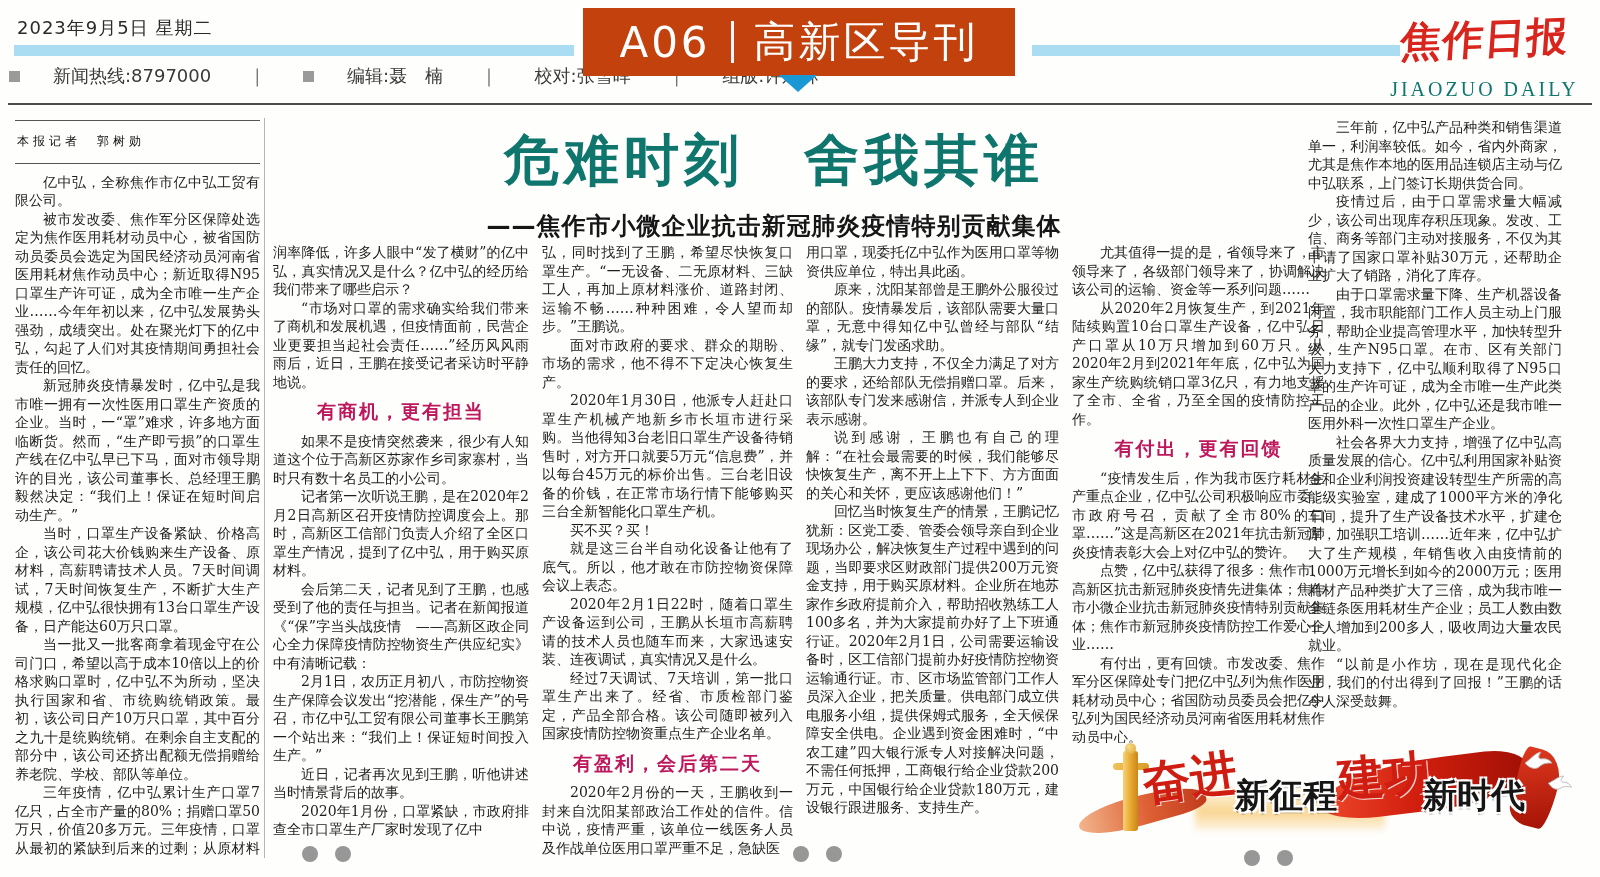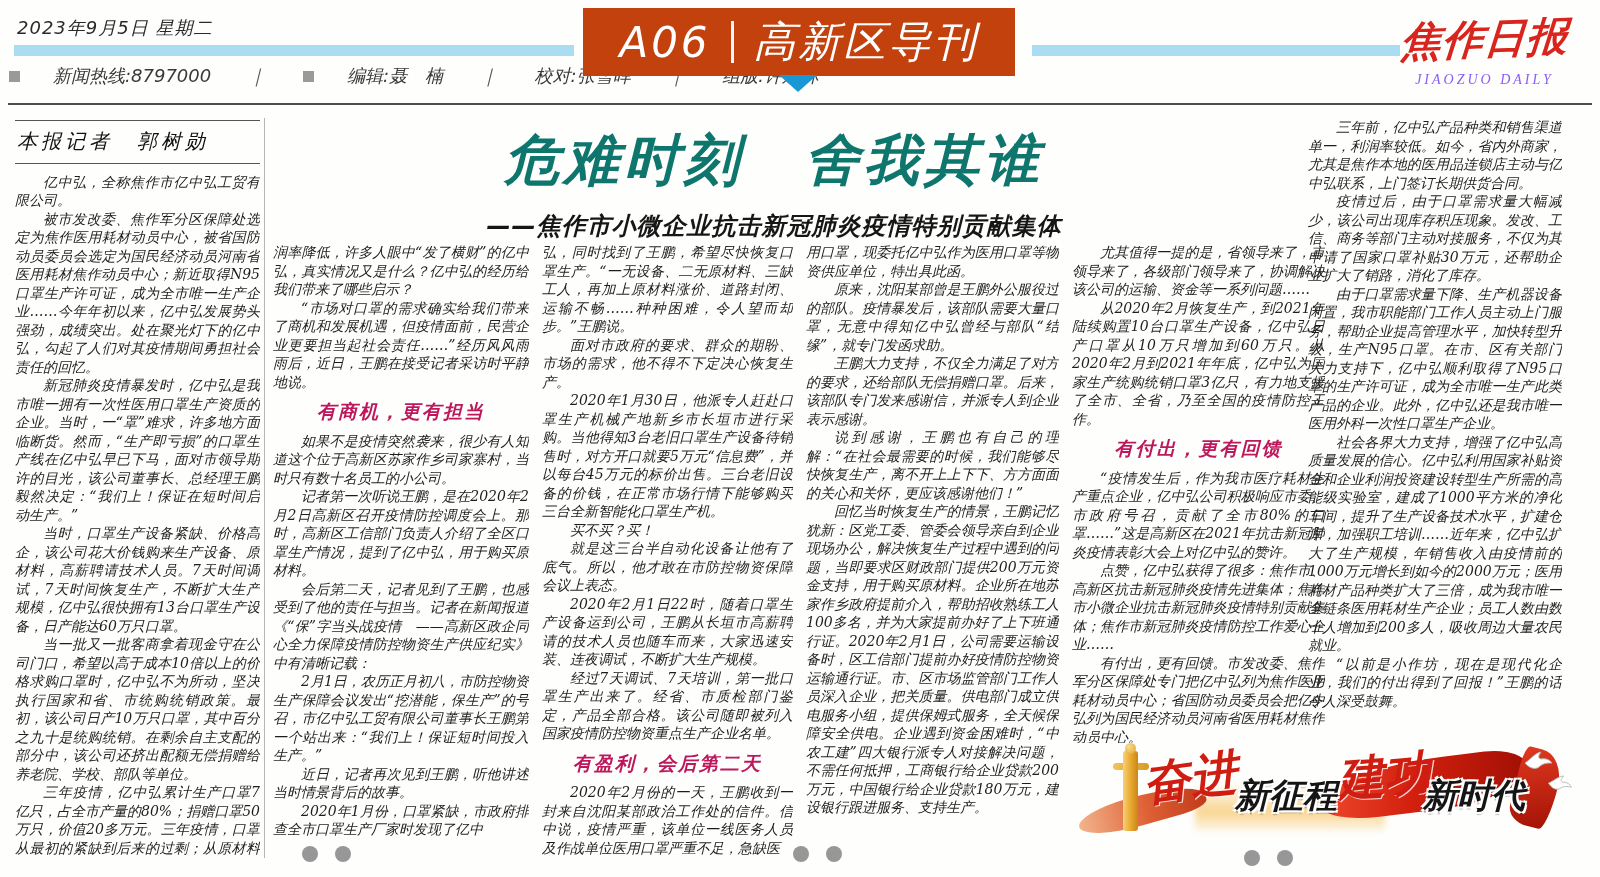--- a/index.html
+++ b/index.html
@@ -1,18 +1,18 @@
 <!DOCTYPE html>
 <html><head>
 <meta charset="utf-8">
 <style>
   * { box-sizing: border-box; margin: 0; padding: 0; }
   html,body { width:1600px; height:877px; background:#ffffff; }
   .page { position:relative; width:1600px; height:877px; background:#fefefd; overflow:hidden;
-          font-family:"DejaVu Serif", serif; color:#1c1c1c;font-style:italic; }
+          font-family:"DejaVu Serif", serif; color:#1c1c1c; }
 
   
   .date-line { position:absolute; left:17px; top:16px; font-size:18px; color:#2a2a2a;
                font-family:"DejaVu Sans", sans-serif; letter-spacing:1px; }
   .lightbar { position:absolute; top:45px; height:11px; background:#aadcf2; }
   .lightbar.left  { left:14px;  width:560px; }
   .lightbar.right { left:1032px; width:368px; }
   .info-line { position:absolute; left:9px; top:64px; font-size:18px; color:#3a3a3a;
                font-family:"DejaVu Sans", sans-serif; display:flex; align-items:center;gap:28px; }
   .sq { width:11px; height:11px; background:#9a9a9a; display:inline-block; margin-right:5px; }
@@ -23,21 +23,21 @@
                  font-family:"DejaVu Sans", sans-serif; font-size:42px; letter-spacing:3px; }
   .banner-divider { width:3px; height:42px; background:#eaf6fd; margin:0 20px; display:inline-block; }
   .banner-tri { position:absolute; left:779px; top:75px; width:0; height:0;
                 border-left:19px solid transparent; border-right:19px solid transparent;
                 border-top:17px solid #1a97d5; }
 
   .masthead { position:absolute; right:8px; top:12px; width:215px; text-align:center; }
   .masthead-cn { font-size:41px; font-weight:bold; color:#d8251d;
                  font-family:"DejaVu Serif", serif; letter-spacing:1px;
                  transform:rotate(-2deg) skewX(-6deg); }
-  .masthead-en { margin-top:5px; font-size:14px; color:#8b5cf6; letter-spacing:3px;
+  .masthead-en { margin-top:11px; font-size:20px; color:#0f766e; letter-spacing:3px;
                  font-family:"Liberation Serif", serif; }
 
   .page-rule { position:absolute; left:8px; width:1584px; top:103px; height:2px; background:#4c4c4c; }
   .col-rule  { position:absolute; left:264px; top:118px; width:1px; height:740px; background:#b5b5b5; }
 
   
   .headline-block { position:absolute; left:440px; top:124px; width:668px; text-align:center; }
   .headline { font-size:55px; font-weight:bold; color:#0f766e; letter-spacing:5px;
               font-family:"DejaVu Serif", serif; }
   .subtitle { margin-top:12px; font-size:24px; font-weight:bold; color:#161616;
@@ -52,21 +52,21 @@
               font-weight:bold; font-size:19px; color:#be185d; margin:11px 0; letter-spacing:2px; }
   .col1 { left:15px;   top:120px; width:245px; height:738px; }
   .col2 { left:273px;  top:243px; width:256px; height:602px; }
   .col3 { left:542px;  top:243px; width:251px; height:612px; }
   .col4 { left:806px;  top:243px; width:253px; height:612px; }
   .col5 { left:1072px; top:243px; width:253px; height:500px; }
   .col6 { left:1280px; top:118px; width:254px; height:628px;margin-left:28px; }
 
   .byline-box { border-top:1.5px solid #555; border-bottom:1.5px solid #555;
                 padding:11px 2px 12px 2px; margin-bottom:9px;
-                font-size:20px; letter-spacing:4px; color:#111; }
+                font-size:12px; letter-spacing:4px; color:#111; }
 
   
   .dots { position:absolute; display:flex; gap:17px; }
   .dots i { width:16px; height:16px; border-radius:50%; background:#979797; display:block; }
   .dots-col2   { left:302px;  top:846px; }
   .dots-col4   { left:793px;  top:846px; }
   .dots-footer { left:1244px; top:850px; }
 
   
   .footer-banner { position:absolute; left:1085px; top:743px; width:505px; height:102px; }
@@ -163,21 +163,21 @@
       <p class="para">2月1日，农历正月初八，市防控物资生产保障会议发出“挖潜能，保生产”的号召，市亿中弘工贸有限公司董事长王鹏第一个站出来：“我们上！保证短时间投入生产。”</p>
       <p class="para">近日，记者再次见到王鹏，听他讲述当时情景背后的故事。</p>
       <p class="para">2020年1月份，口罩紧缺，市政府排查全市口罩生产厂家时发现了亿中</p>
     </div>
   <div class="col col3">
       <p class="para-cont">弘，同时找到了王鹏，希望尽快恢复口罩生产。“一无设备、二无原材料、三缺工人，再加上原材料涨价、道路封闭、运输不畅……种种困难，令人望而却步。”王鹏说。</p>
       <p class="para">面对市政府的要求、群众的期盼、市场的需求，他不得不下定决心恢复生产。</p>
       <p class="para">2020年1月30日，他派专人赶赴口罩生产机械产地新乡市长垣市进行采购。当他得知3台老旧口罩生产设备待销售时，对方开口就要5万元“信息费”，并以每台45万元的标价出售。三台老旧设备的价钱，在正常市场行情下能够购买三台全新智能化口罩生产机。</p>
       <p class="para">买不买？买！</p>
       <p class="para">就是这三台半自动化设备让他有了底气。所以，他才敢在市防控物资保障会议上表态。</p>
-      <p class="para">2020年2月1日22时，随着口罩生产设备运到公司，王鹏从长垣市高薪聘请的技术人员也随车而来，大家迅速安装、连夜调试，不断扩大生产规模。</p>
+      <p class="para">2020年2月1日22时，随着口罩生产设备运到公司，王鹏从长垣市高薪聘请的技术人员也随车而来，大家迅速安装、连夜调试，真实情况又是什么。</p>
       <p class="para">经过7天调试、7天培训，第一批口罩生产出来了。经省、市质检部门鉴定，产品全部合格。该公司随即被列入国家疫情防控物资重点生产企业名单。</p>
       <h3 class="sub-head">有盈利，会后第二天</h3>
       <p class="para">2020年2月份的一天，王鹏收到一封来自沈阳某部政治工作处的信件。信中说，疫情严重，该单位一线医务人员及作战单位医用口罩严重不足，急缺医</p>
     </div>
   <div class="col col4">
       <p class="para-cont">用口罩，现委托亿中弘作为医用口罩等物资供应单位，特出具此函。</p>
       <p class="para">原来，沈阳某部曾是王鹏外公服役过的部队。疫情暴发后，该部队需要大量口罩，无意中得知亿中弘曾经与部队“结缘”，就专门发函求助。</p>
       <p class="para">王鹏大力支持，不仅全力满足了对方的要求，还给部队无偿捐赠口罩。后来，该部队专门发来感谢信，并派专人到企业表示感谢。</p>
       <p class="para">说到感谢，王鹏也有自己的理解：“在社会最需要的时候，我们能够尽快恢复生产，离不开上上下下、方方面面的关心和关怀，更应该感谢他们！”</p>
       <p class="para">回忆当时恢复生产的情景，王鹏记忆犹新：区党工委、管委会领导亲自到企业现场办公，解决恢复生产过程中遇到的问题，当即要求区财政部门提供200万元资金支持，用于购买原材料。企业所在地苏家作乡政府提前介入，帮助招收熟练工人100多名，并为大家提前办好了上下班通行证。2020年2月1日，公司需要运输设备时，区工信部门提前办好疫情防控物资运输通行证。市、区市场监管部门工作人员深入企业，把关质量。供电部门成立供电服务小组，提供保姆式服务，全天候保障安全供电。企业遇到资金困难时，“中农工建”四大银行派专人对接解决问题，不需任何抵押，工商银行给企业贷款200万元，中国银行给企业贷款180万元，建设银行跟进服务、支持生产。</p>

